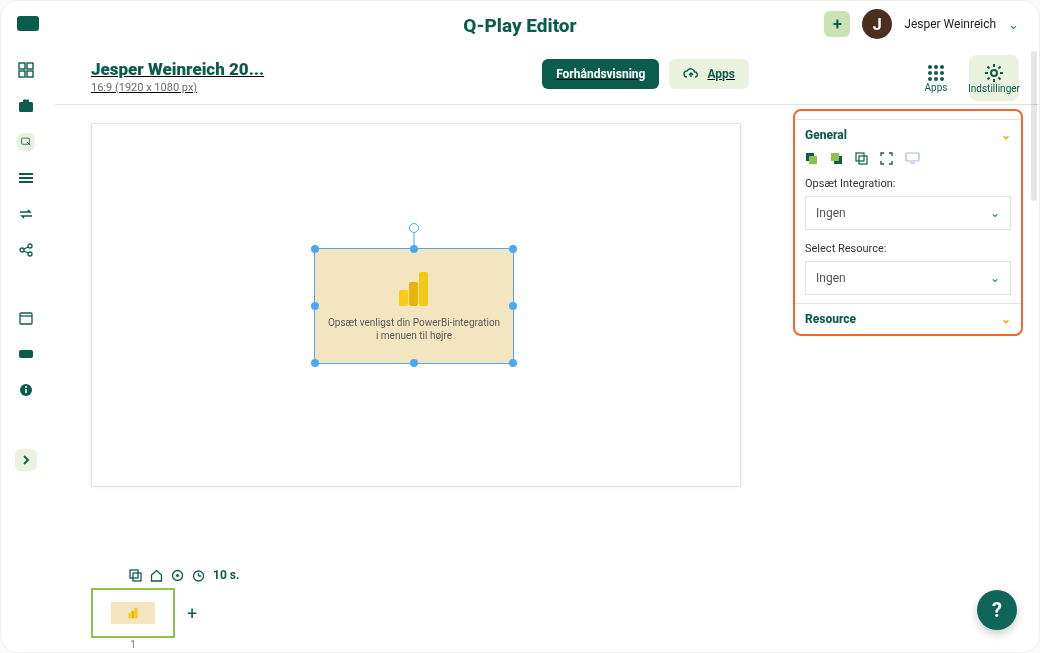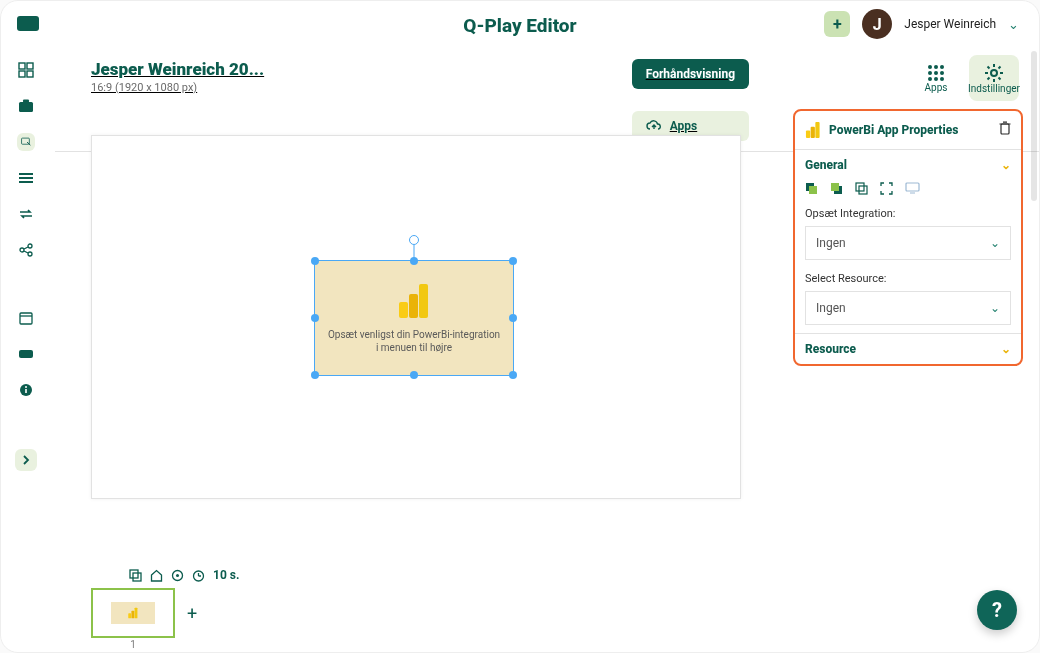--- a/index.html
+++ b/index.html
@@ -38,33 +38,33 @@
   .leftrail .ic{width:18px;height:18px;display:flex;align-items:center;justify-content:center;color:var(--green-dark);}
   .leftrail .active{background:var(--green-light);border-radius:6px;padding:4px;}
   .leftrail .spacer{height:14px;}
   .leftrail .expander{width:22px;height:22px;border-radius:6px;background:var(--green-light);display:flex;align-items:center;justify-content:center;color:var(--green-dark);}
 
   
   .main{position:absolute;left:54px;right:0;top:48px;bottom:0;}
   .doc-head{display:flex;align-items:flex-start;justify-content:space-between;padding:10px 290px 10px 36px;border-bottom:1px solid var(--grey-border);margin:0 0 0 0;text-decoration:underline;}
   .doc-title{font-weight:900;color:var(--green-dark);font-size:17px;}
   .doc-sub{font-size:11px;color:var(--grey-text);margin-top:2px;}
-  .doc-actions{display:flex;gap:22px;flex-direction:column;}
+  .doc-actions{display:flex;gap:10px;}
   .btn{height:30px;border-radius:6px;padding:0 14px;font-size:12px;font-weight:700;display:flex;align-items:center;gap:8px;cursor:pointer;}
   .btn.primary{background:var(--green-dark);color:#fff;border:none;}
   .btn.light{background:var(--green-light);color:var(--green-dark);border:none;}
 
   
   .mode-tabs{position:absolute;right:20px;top:0px;display:flex;gap:8px;padding-top:6px;}
   .mode-tab{display:flex;flex-direction:column;align-items:center;justify-content:center;width:50px;height:46px;border-radius:8px;font-size:10px;color:var(--green-dark);cursor:pointer;}
   .mode-tab.active{background:var(--green-light);}
   .mode-tab .glyph{font-size:18px;line-height:1;}
 
   
-  .canvas-wrap{position:absolute;left:36px;top:86px;width:672px;}
+  .canvas-wrap{position:absolute;left:36px;top:74px;width:672px;}
   .canvas{width:650px;height:364px;border:1px solid var(--grey-border);box-shadow:0 0 4px rgba(0,0,0,0.06);position:relative;background:#fff;}
   .placed{position:absolute;left:222px;top:124px;width:200px;height:116px;background:var(--yellow-tile);border:1px solid var(--blue-sel);}
   .placed .rot{position:absolute;left:50%;top:-26px;transform:translateX(-50%);width:10px;height:10px;border:1.5px solid var(--blue-sel);border-radius:50%;background:#fff;}
   .placed .rotline{position:absolute;left:50%;top:-16px;width:1px;height:16px;background:var(--blue-sel);transform:translateX(-50%);}
   .hndl{position:absolute;width:8px;height:8px;background:var(--blue-sel);border-radius:50%;}
   .h-tl{left:-4px;top:-4px}.h-tr{right:-4px;top:-4px}.h-bl{left:-4px;bottom:-4px}.h-br{right:-4px;bottom:-4px}
   .h-tc{left:50%;top:-4px;transform:translateX(-50%)}.h-bc{left:50%;bottom:-4px;transform:translateX(-50%)}
   .h-ml{left:-4px;top:50%;transform:translateY(-50%)}.h-mr{right:-4px;top:50%;transform:translateY(-50%)}
   .placed-inner{display:flex;flex-direction:column;align-items:center;justify-content:center;height:100%;gap:8px;}
   .powerbi-svg{width:34px;height:38px;}
@@ -303,35 +303,20 @@
                 <rect x="2" y="20" width="9" height="16" rx="2" fill="#facc15"></rect>
               </svg>
           </div>
           <div class="slide-num">1</div>
         </div>
         <div class="addslide">+</div>
       </div>
     </div>
 
     <div class="props">
-      <div class="props-head">
-        <svg class="pbi" viewBox="0 0 34 38">
-          <rect x="22" y="2" width="9" height="34" rx="2" fill="#f2c811"></rect>
-          <rect x="12" y="12" width="9" height="24" rx="2" fill="#eab308"></rect>
-          <rect x="2" y="20" width="9" height="16" rx="2" fill="#facc15"></rect>
-        </svg>
-        <span class="props-title">PowerBi App Properties</span>
-        <span class="trash">
-          <svg width="12" height="14" viewBox="0 0 12 14">
-              <rect x="2" y="3" width="8" height="10" rx="1" fill="none" stroke="#2b2b2b" stroke-width="1.2"></rect>
-              <line x1="0.5" y1="3" x2="11.5" y2="3" stroke="#2b2b2b" stroke-width="1.2"></line>
-              <line x1="4" y1="1.2" x2="8" y2="1.2" stroke="#2b2b2b" stroke-width="1.2"></line>
-            </svg>
-        </span>
-      </div>
 
       <div class="section">
         <div class="sec-head">
           <span>General</span>
           <span style="color:#eab308">⌄</span>
         </div>
         <div class="sec-icons">
           <span>
               <svg width="13" height="13" viewBox="0 0 13 13">
                 <rect x="1" y="1" width="8" height="8" fill="#0c5c4e"></rect>

